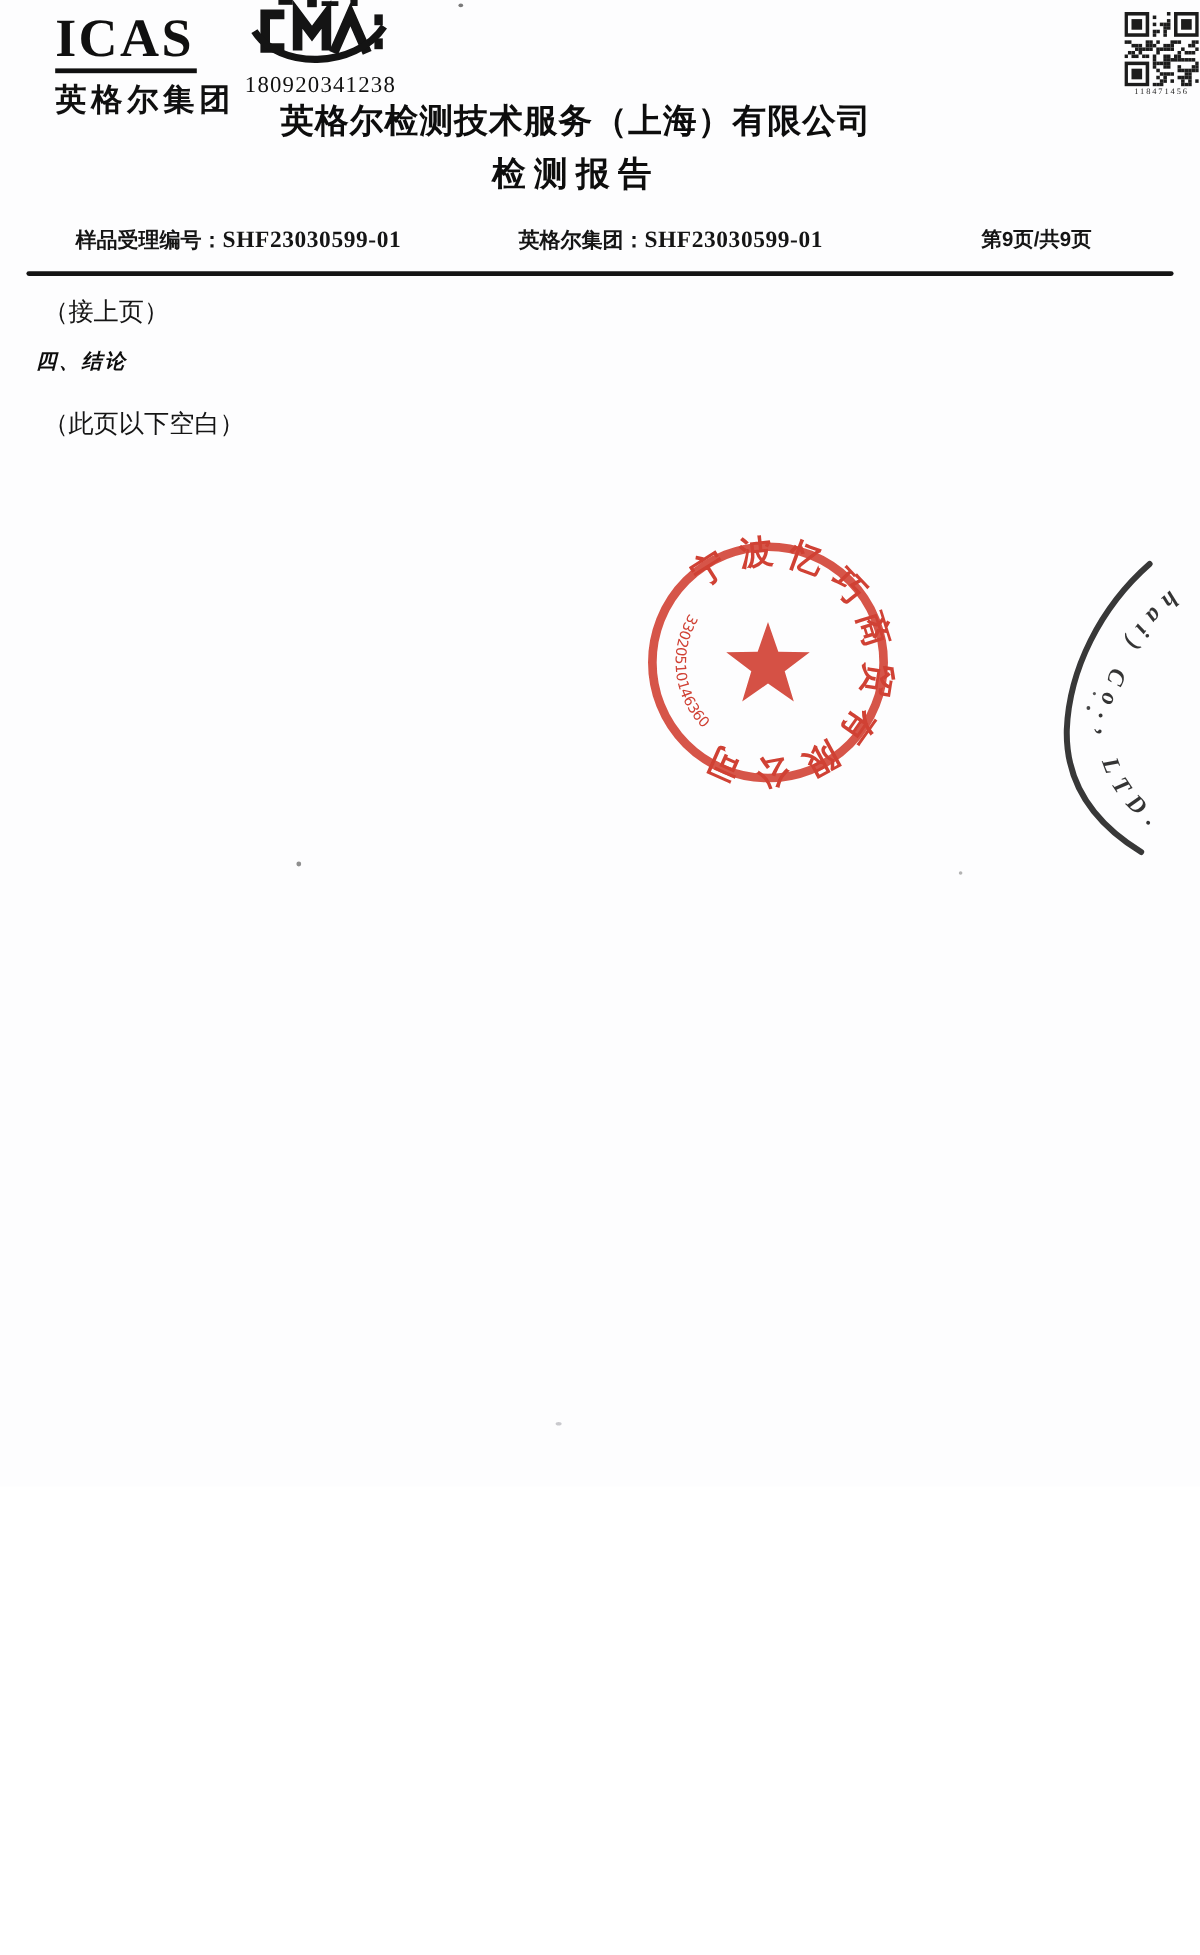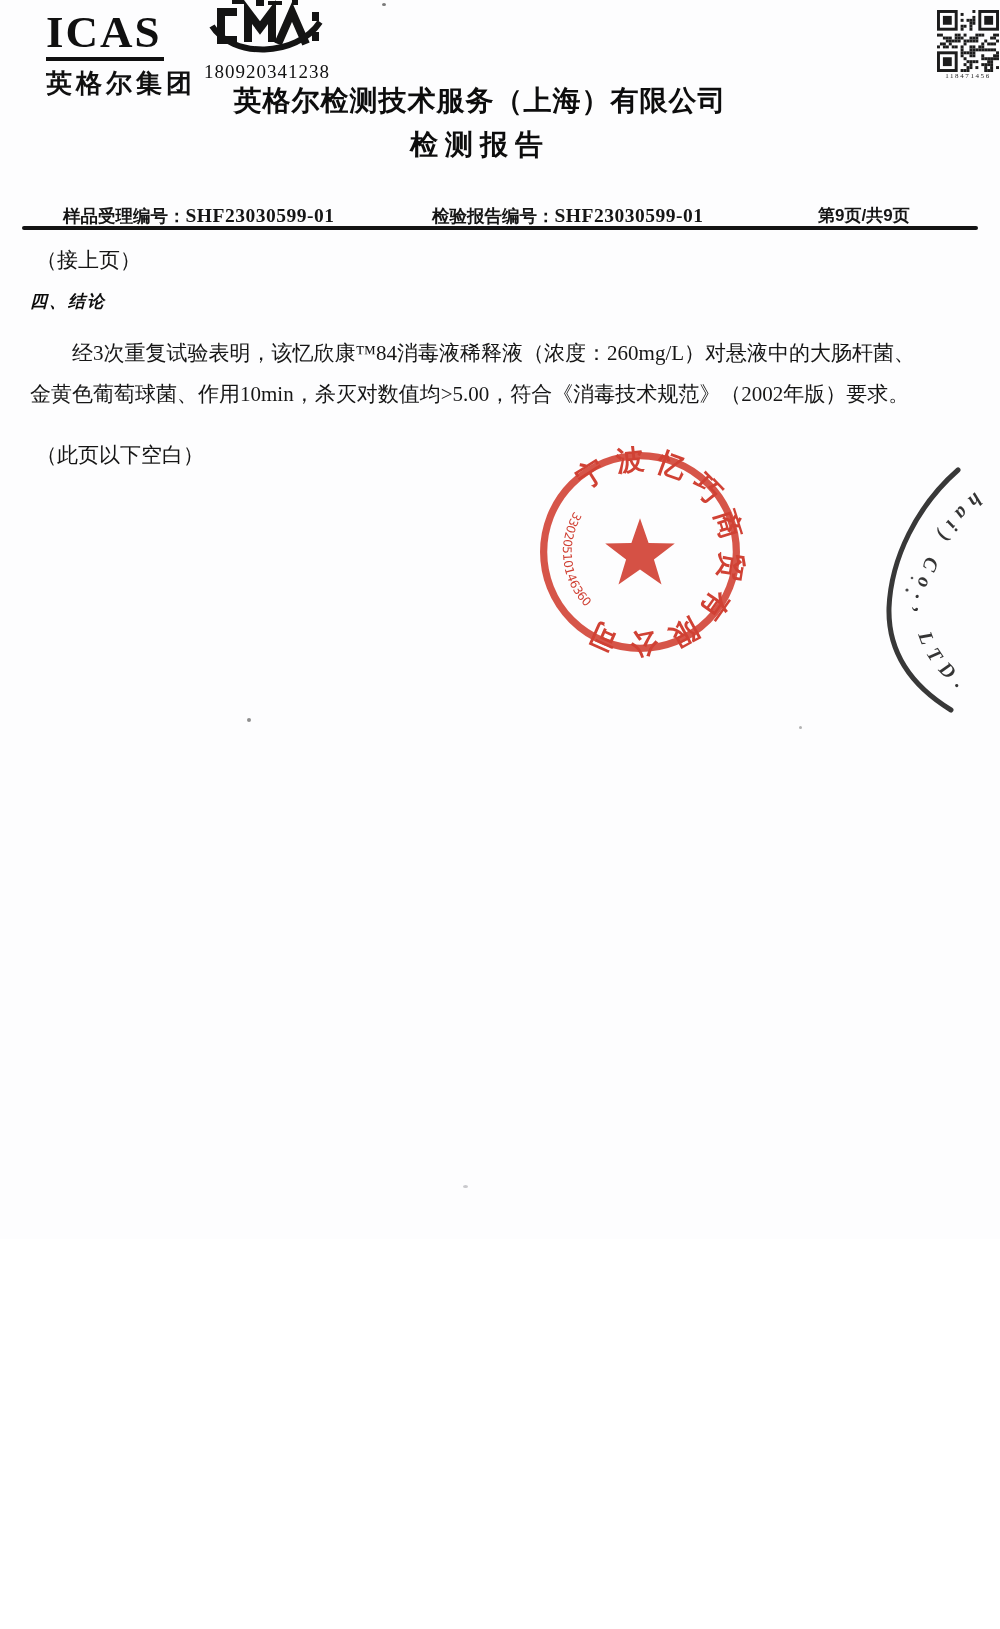--- a/index.html
+++ b/index.html
@@ -21,21 +21,21 @@
   #qr-svg{width:62px;height:62px;display:block;margin:0 auto;}
   .qr-caption{font-size:7px;letter-spacing:1.6px;color:#222;filter:blur(.3px);line-height:8px;}
 
   
   .titles{position:absolute;left:0;right:0;top:82px;text-align:center;transform:translateX(-20px);
           font-family:"Liberation Sans","DejaVu Sans",sans-serif;color:#0d0d0d;}
   .title-company{font-size:28px;font-weight:700;letter-spacing:1px;}
   .title-report{font-size:28px;font-weight:700;letter-spacing:7px;margin-top:6px;}
 
   
-  .meta{position:absolute;left:0;top:204px;width:100%;height:28px;font-size:18px;}
+  .meta{position:absolute;left:0;top:188px;width:100%;height:28px;font-size:18px;}
   .meta-item{position:absolute;white-space:nowrap;}
   .meta-label{font-family:"Liberation Sans","DejaVu Sans",sans-serif;font-weight:bold;font-size:17.5px;}
   .meta-value{font-family:"Liberation Serif",serif;font-weight:600;font-size:19.5px;letter-spacing:.5px;}
   .meta-sample{left:63px;}
   .meta-report{left:432px;}
   .meta-page{left:818px;font-family:"Liberation Sans","DejaVu Sans",sans-serif;font-weight:bold;font-size:17px;}
 
   .rule{position:absolute;left:22px;right:22px;top:226px;height:4px;background:#141414;border-radius:3px;}
 
   
@@ -235,31 +235,30 @@
   <div class="titles">
     <div class="title-company">英格尔检测技术服务（上海）有限公司</div>
     <div class="title-report">检测报告</div>
   </div>
 
   <div class="meta">
     <div class="meta-item meta-sample">
       <span class="meta-label">样品受理编号：</span><span class="meta-value">SHF23030599-01</span>
     </div>
     <div class="meta-item meta-report">
-      <span class="meta-label">检验报告编号：</span><span class="meta-value">SHF23030599-01</span>
+      <span class="meta-label">英格尔集团：</span><span class="meta-value">SHF23030599-01</span>
     </div>
     <div class="meta-item meta-page">第9页/共9页</div>
   </div>
 
   <div class="rule"></div>
 
   <div class="doc-body">
     <p class="continued">（接上页）</p>
     <p class="section-heading">四、结论</p>
-    <p class="para">经3次重复试验表明，该忆欣康™84消毒液稀释液（浓度：260mg/L）对悬液中的大肠杆菌、金黄色葡萄球菌、作用10min，杀灭对数值均&gt;5.00，符合《消毒技术规范》（2002年版）要求。</p>
     <p class="blank-note">（此页以下空白）</p>
   </div>
 
   <div class="seal">
     <svg viewBox="0 0 220 220">
       <circle cx="110" cy="110" r="100" fill="none" stroke="#d23b2d" stroke-width="7.5" opacity="0.92"></circle>
       <polygon points="0,-40 9.4,-12.9 38,-12.4 15.2,4.9 23.5,32.4 0,16 -23.5,32.4 -15.2,4.9 -38,-12.4 -9.4,-12.9" transform="translate(110,113) scale(0.95)" fill="#d23b2d" opacity="0.95"></polygon>
       <path id="seal-ring-path" d="M 52.5,46.1 A 86,86 0 1 1 57.1,177.8" fill="none"></path>
       <text font-size="29" font-weight="bold" fill="#cf3527" font-family="&quot;Liberation Sans&quot;,&quot;DejaVu Sans&quot;,sans-serif" textLength="383" lengthAdjust="spacing">
         <textPath href="#seal-ring-path">宁波忆巧商贸有限公司</textPath>

